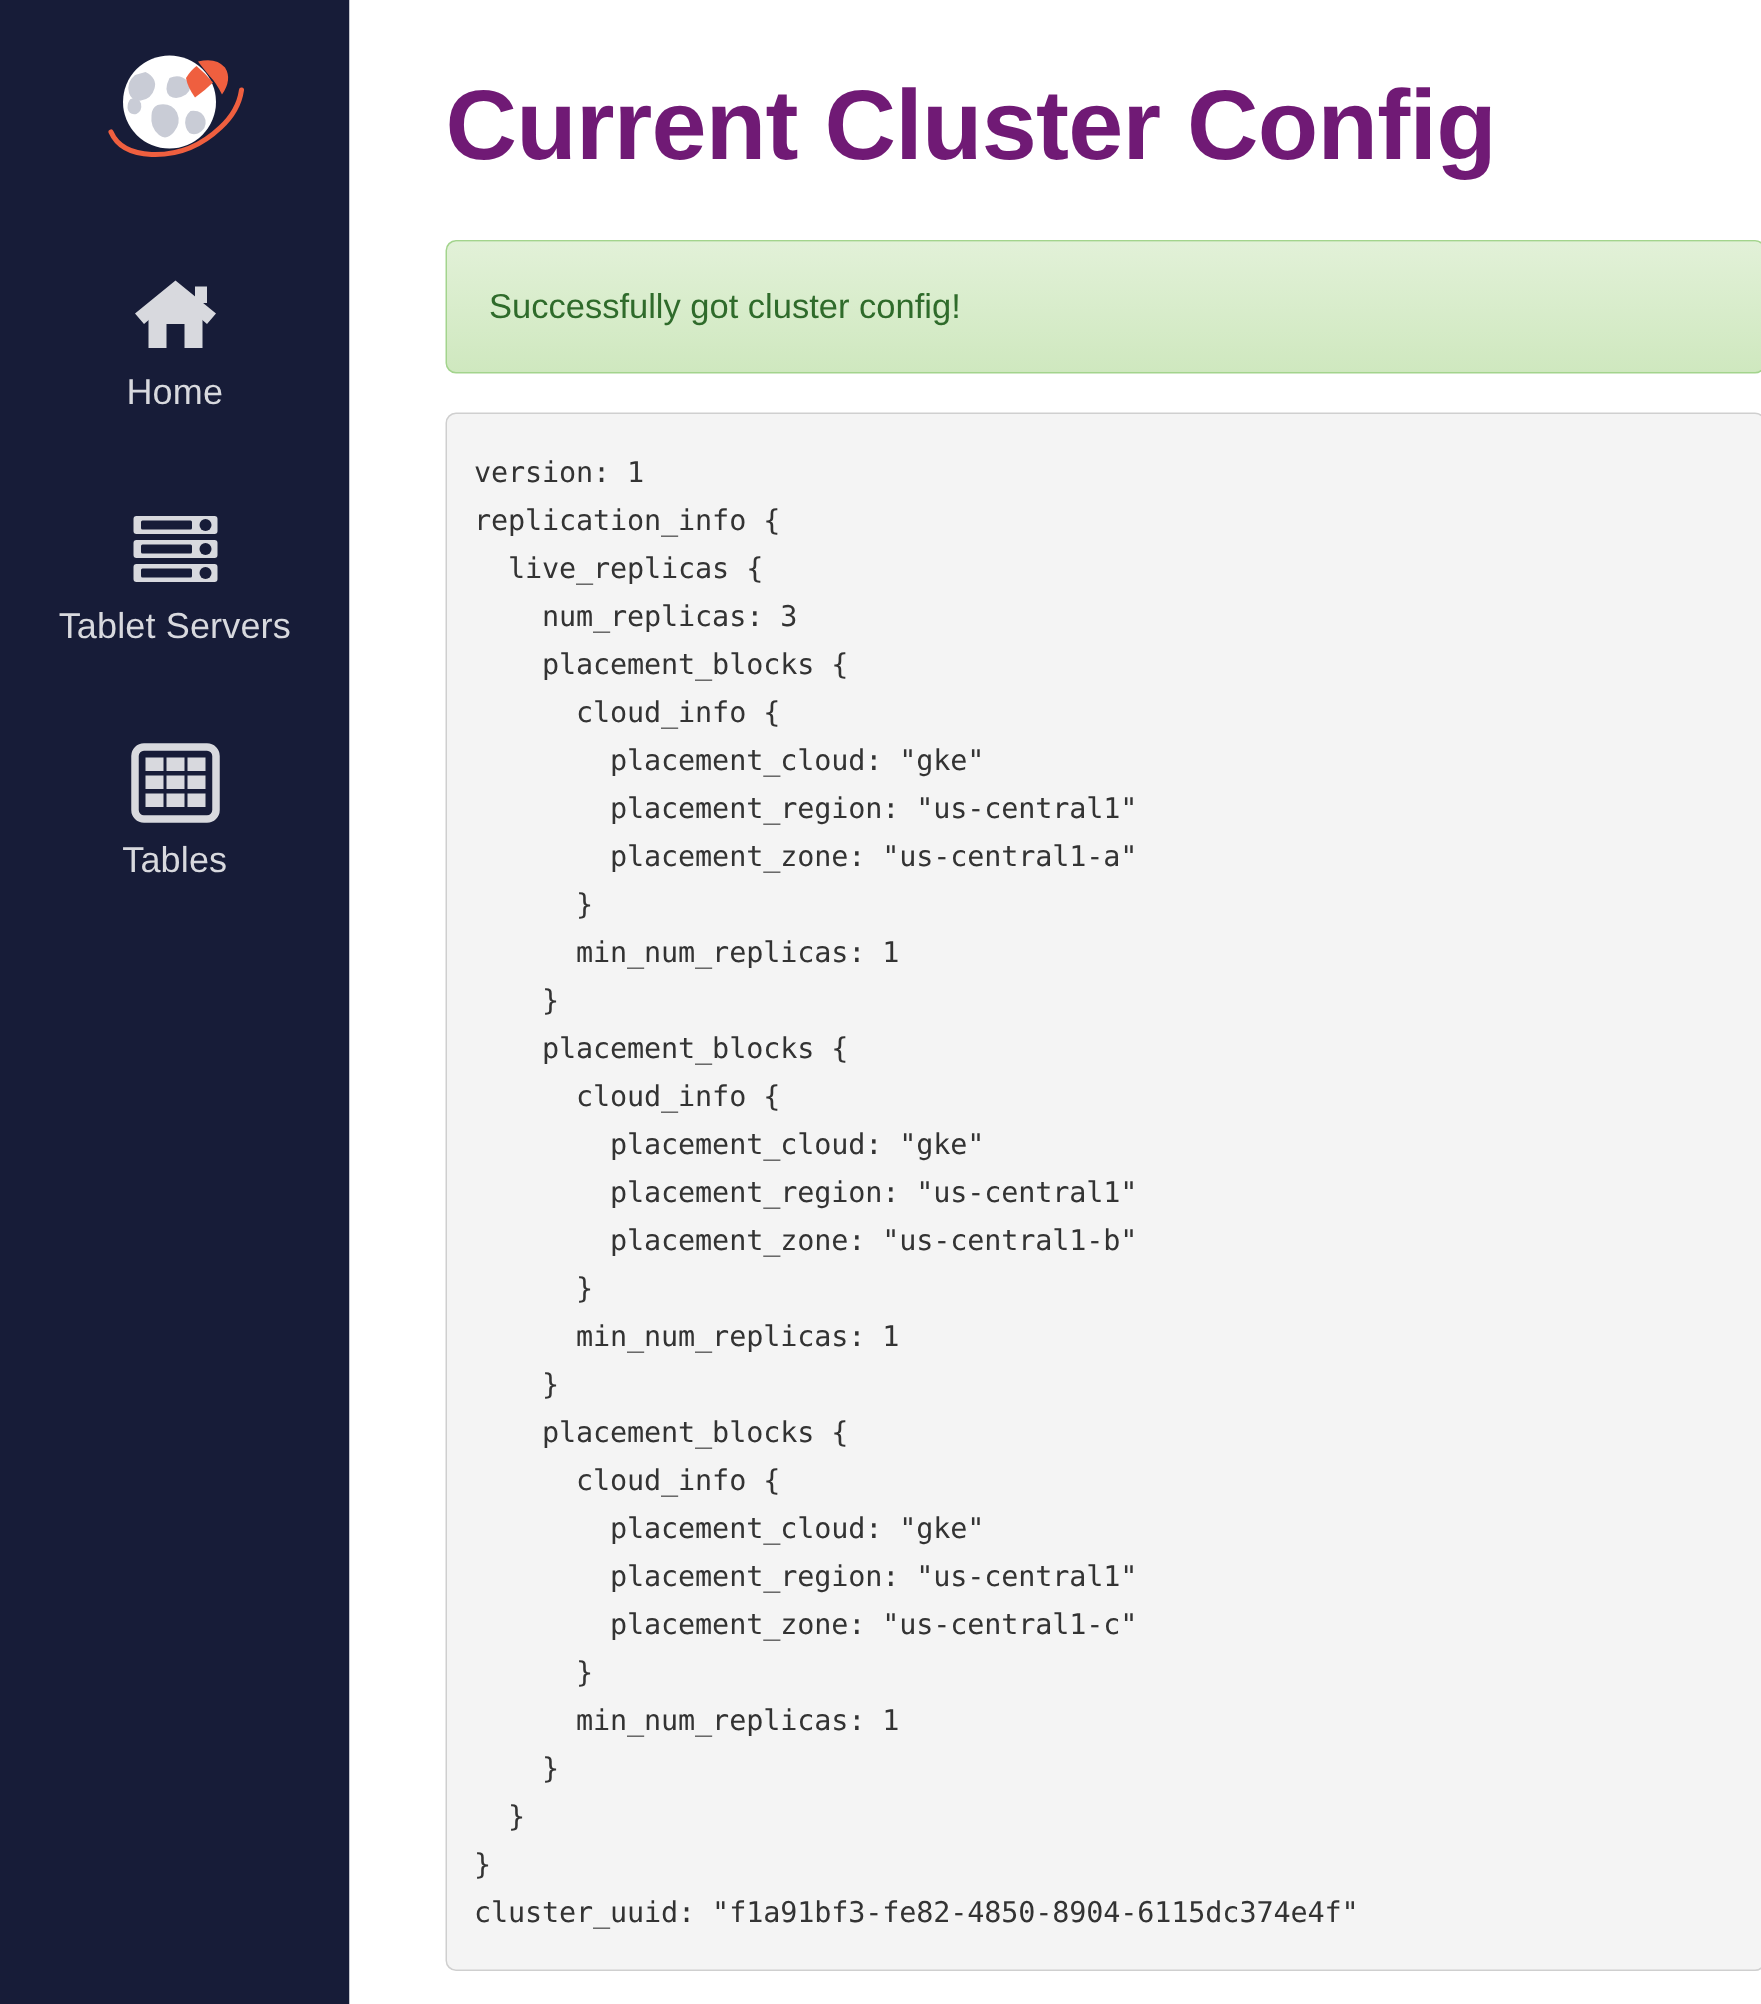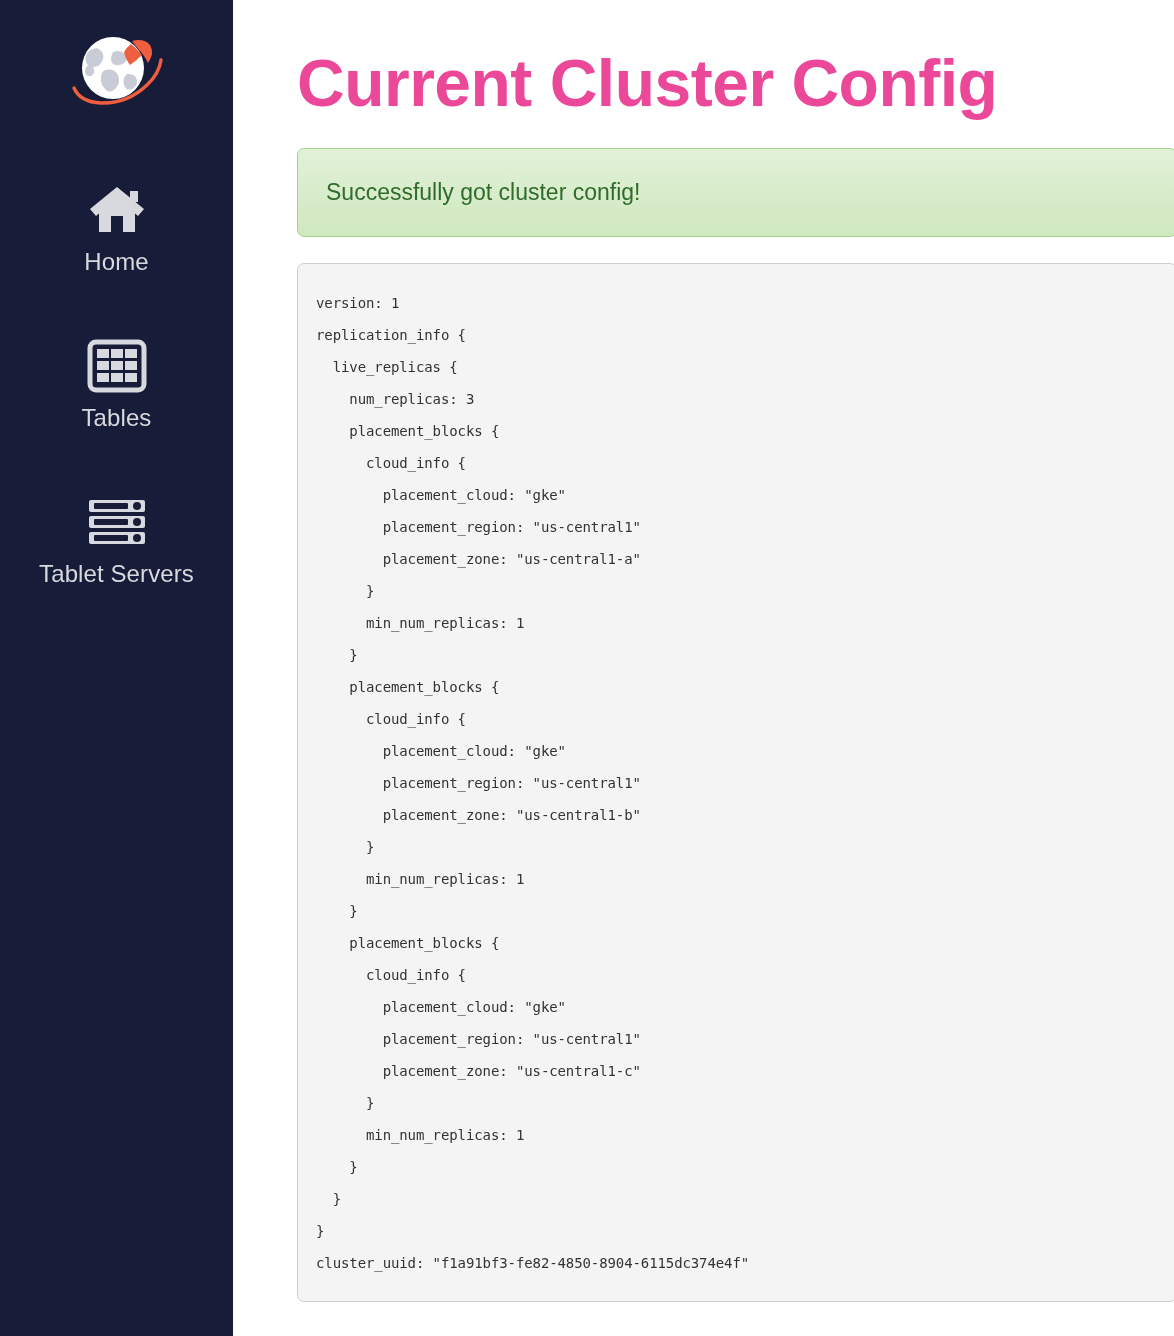--- a/index.html
+++ b/index.html
@@ -69,22 +69,22 @@
     height: 1336px;
     background: #ffffff;
     box-sizing: border-box;
     padding: 46px 0 0 64px;
     overflow: hidden;
   }
   .page-title {
     font-size: 66px;
     line-height: 74px;
     font-weight: bold;
-    color: #ec4899;
-    margin: 0 0 28px 0;
+    color: #701a75;
+    margin: 0 0 40px 0;
     letter-spacing: -0.5px;
     font-family: "Liberation Sans", sans-serif;
   }
   .alert-success {
     width: 880px;
     box-sizing: border-box;
     background: linear-gradient(to bottom, #e2f1d8 0%, #cfe8bf 100%);
     border: 1px solid #a3d48d;
     border-radius: 7px;
     color: #2f6b2b;
@@ -98,21 +98,21 @@
     width: 880px;
     box-sizing: border-box;
     background: #f4f4f4;
     border: 1px solid #cfcfcf;
     border-radius: 7px;
     padding: 23px 20px 22px 18px;
   }
   .code-block {
     margin: 0;
     font-family: "DejaVu Sans Mono", "Liberation Mono", monospace;
-    font-size: 14px;
+    font-size: 19px;
     line-height: 32px;
     color: #333333;
     white-space: pre;
     letter-spacing: -0.1px;
   }
 </style>
 </head>
 <body>
 
 <div class="app">
@@ -137,55 +137,55 @@
       </svg>
     </a>
 
     <div class="nav-item">
       <svg class="nav-icon" width="62" height="56" viewBox="0 0 62 56">
         <path d="M31 5 L58 27 L52 34 L31 16 L10 34 L4 27 Z" fill="#d8d9de"></path>
         <path d="M13 29 L31 14 L49 29 L49 50 L37 50 L37 34 L25 34 L25 50 L13 50 Z" fill="#d8d9de"></path>
         <rect x="44" y="9" width="8" height="11" fill="#d8d9de"></rect>
       </svg>
       <span class="nav-label">Home</span>
+    </div>
+
+    <div class="nav-item">
+      <svg class="nav-icon" width="66" height="56" viewBox="0 0 66 56">
+        <g fill="#d8d9de">
+          <rect x="5" y="6" width="56" height="12" rx="2"></rect>
+          <rect x="5" y="22" width="56" height="12" rx="2"></rect>
+          <rect x="5" y="38" width="56" height="12" rx="2"></rect>
+        </g>
+        <g fill="#171c38">
+          <rect x="10" y="9" width="34" height="6" rx="1"></rect>
+          <rect x="10" y="25" width="34" height="6" rx="1"></rect>
+          <rect x="10" y="41" width="34" height="6" rx="1"></rect>
+          <circle cx="53" cy="12" r="4"></circle>
+          <circle cx="53" cy="28" r="4"></circle>
+          <circle cx="53" cy="44" r="4"></circle>
+        </g>
+      </svg>
+      <span class="nav-label">Tablet Servers</span>
     </div>
 
     <div class="nav-item">
       <svg class="nav-icon" width="60" height="56" viewBox="0 0 60 56">
         <rect x="3" y="4" width="54" height="48" rx="6" fill="none" stroke="#d8d9de" stroke-width="5"></rect>
         <rect x="10" y="11" width="12" height="9" fill="#d8d9de"></rect>
         <rect x="24" y="11" width="12" height="9" fill="#d8d9de"></rect>
         <rect x="38" y="11" width="12" height="9" fill="#d8d9de"></rect>
         <rect x="10" y="23" width="12" height="9" fill="#d8d9de"></rect>
         <rect x="24" y="23" width="12" height="9" fill="#d8d9de"></rect>
         <rect x="38" y="23" width="12" height="9" fill="#d8d9de"></rect>
         <rect x="10" y="35" width="12" height="9" fill="#d8d9de"></rect>
         <rect x="24" y="35" width="12" height="9" fill="#d8d9de"></rect>
         <rect x="38" y="35" width="12" height="9" fill="#d8d9de"></rect>
       </svg>
       <span class="nav-label">Tables</span>
-    </div>
-
-    <div class="nav-item">
-      <svg class="nav-icon" width="66" height="56" viewBox="0 0 66 56">
-        <g fill="#d8d9de">
-          <rect x="5" y="6" width="56" height="12" rx="2"></rect>
-          <rect x="5" y="22" width="56" height="12" rx="2"></rect>
-          <rect x="5" y="38" width="56" height="12" rx="2"></rect>
-        </g>
-        <g fill="#171c38">
-          <rect x="10" y="9" width="34" height="6" rx="1"></rect>
-          <rect x="10" y="25" width="34" height="6" rx="1"></rect>
-          <rect x="10" y="41" width="34" height="6" rx="1"></rect>
-          <circle cx="53" cy="12" r="4"></circle>
-          <circle cx="53" cy="28" r="4"></circle>
-          <circle cx="53" cy="44" r="4"></circle>
-        </g>
-      </svg>
-      <span class="nav-label">Tablet Servers</span>
     </div>
 
 
   </nav>
 
   <main class="content">
 
     <h1 class="page-title">Current Cluster Config</h1>
 
     <div class="alert-success">

